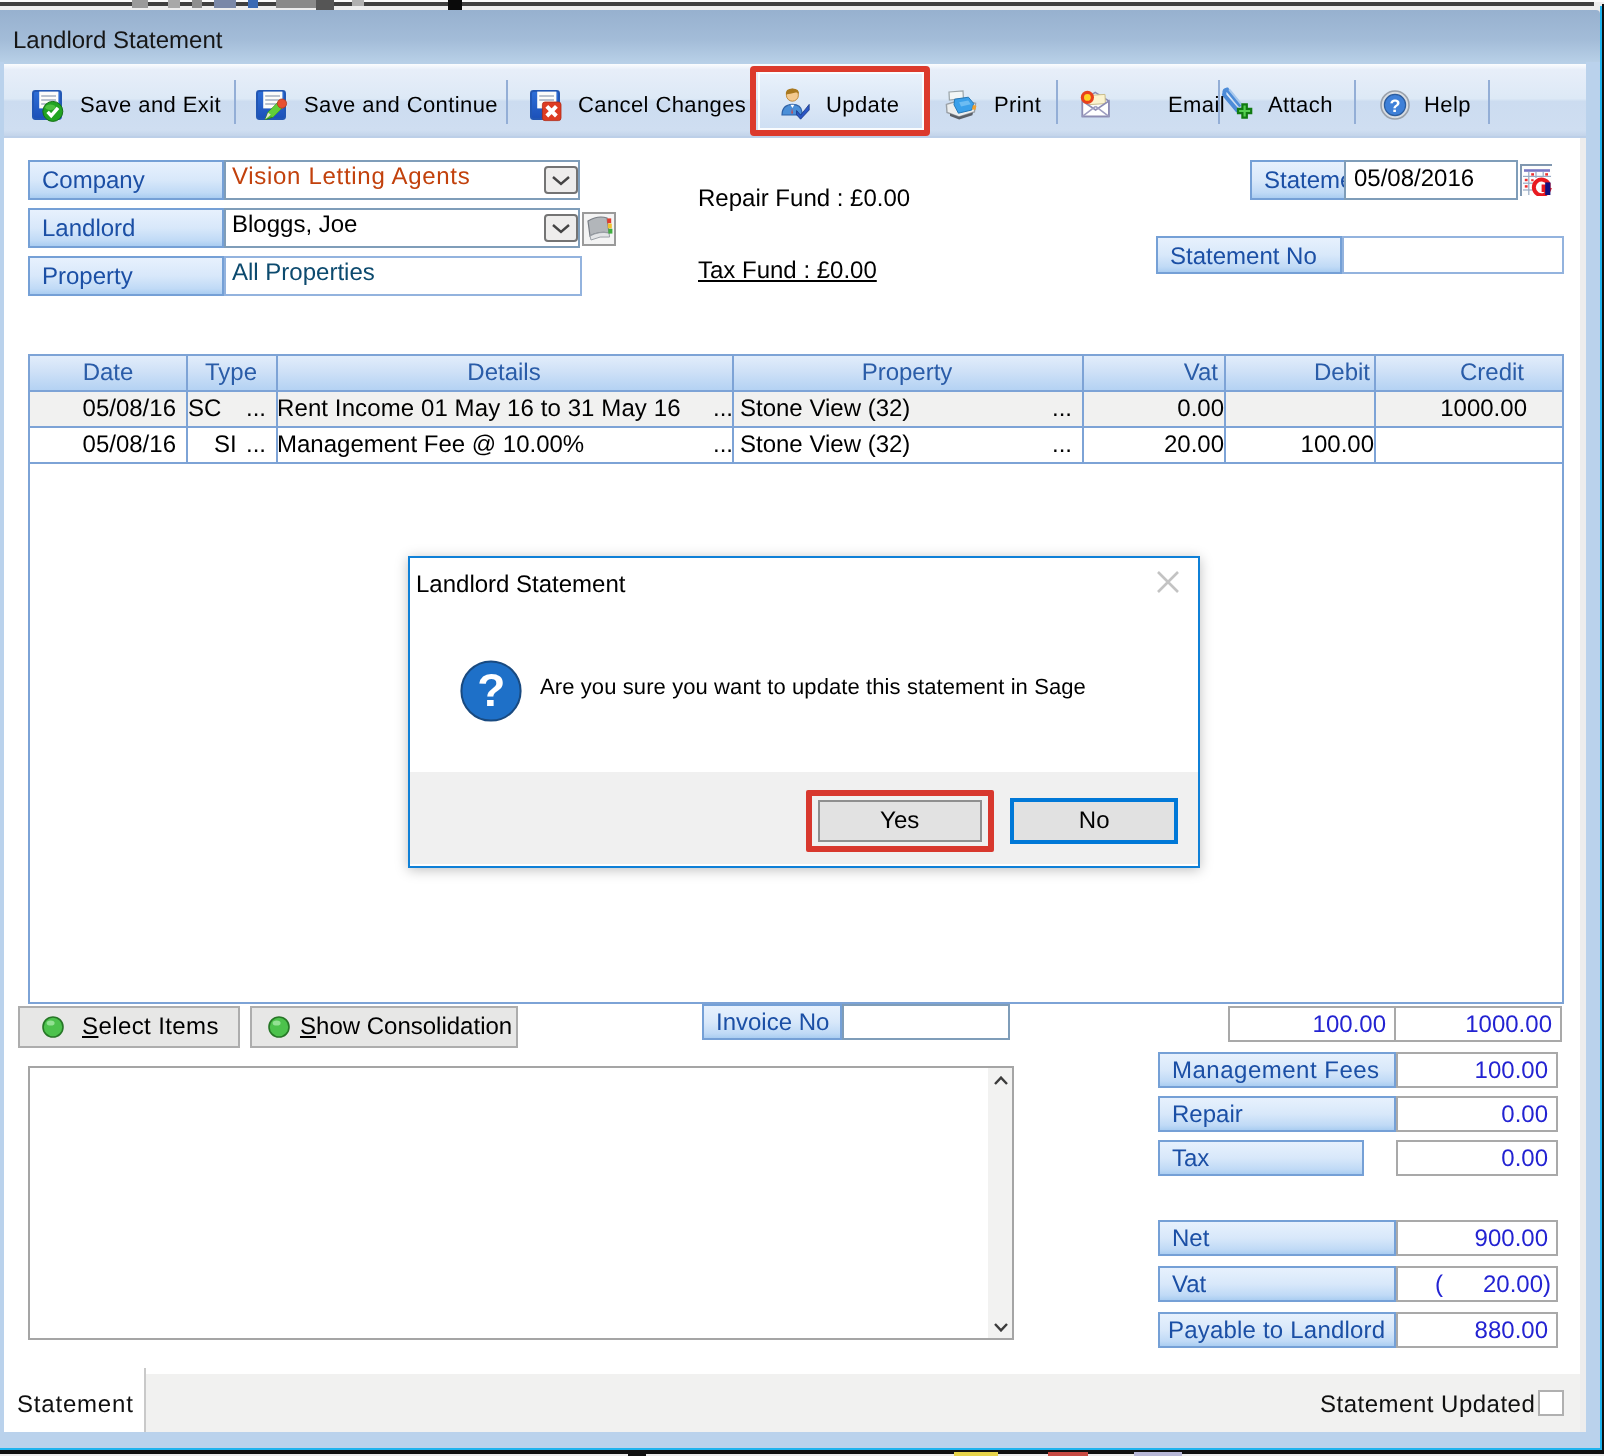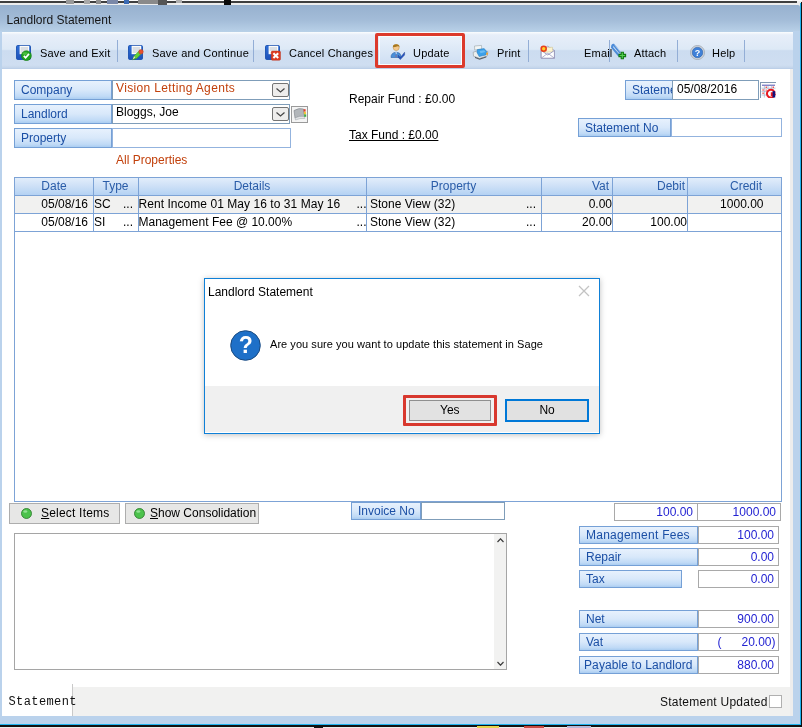--- a/index.html
+++ b/index.html
@@ -156,21 +156,21 @@
 <div class="a" style="left:272px;top:83px;width:17px;height:14px;background:#eeedec;border:1px solid #747474;border-radius:2px;"></div>
 
 <div class="a lbl" style="left:14px;top:104px;width:98px;height:20px;">Landlord</div>
 <div class="a" style="left:112px;top:104px;width:178px;height:20px;background:#fff;border:1px solid #7f9db9;"></div>
 <div class="a" style="left:116px;top:105px;height:14px;line-height:14px;color:#000;">Bloggs, Joe</div>
 <div class="a" style="left:272px;top:107px;width:17px;height:14px;background:#eeedec;border:1px solid #747474;border-radius:2px;"></div>
 <div class="a" style="left:291px;top:106px;width:17px;height:17px;background:#f4f4f4;border:1px solid #9a9a9a;"></div>
 
 <div class="a lbl" style="left:14px;top:128px;width:98px;height:20px;">Property</div>
 <div class="a" style="left:112px;top:128px;width:179px;height:20px;background:#fff;border:1px solid #93b3de;"></div>
-<div class="a" style="left:116px;top:129px;height:14px;line-height:14px;color:#c2410c;margin-top:24px;">All Properties</div>
+<div class="a" style="left:116px;top:129px;height:14px;line-height:14px;color:#0c4a6e;">All Properties</div>
 
 <div class="a" style="left:349px;top:91.5px;height:14px;line-height:14px;">Repair Fund : £0.00</div>
 <div class="a" style="left:349px;top:128px;height:14px;line-height:14px;text-decoration:underline;">Tax Fund : £0.00</div>
 
 <div class="a lbl" style="left:578px;top:80px;width:94px;height:20px;margin-left:47px;">Statement Date</div>
 <div class="a" style="left:672px;top:80px;width:87px;height:20px;background:#fff;border:1px solid #7f9db9;"></div>
 <div class="a" style="left:677px;top:82px;height:14px;line-height:14px;">05/08/2016</div>
 <div class="a" style="left:760px;top:82px;width:16px;height:16px;background:#fff;border:1px solid #8097b0;"></div>
 
 <div class="a lbl" style="left:578px;top:118px;width:93px;height:19px;">Statement No</div>
@@ -192,21 +192,21 @@
     <div class="rcell" style="left:100px;width:18px;text-align:right;">...</div>
     <div class="rcell" style="left:123.5px;letter-spacing:0.05px;">Rent Income 01 May 16 to 31 May 16</div>
     <div class="rcell" style="left:332px;width:19.5px;text-align:right;">...</div>
     <div class="rcell" style="left:355px;">Stone View (32)</div>
     <div class="rcell" style="left:502px;width:19px;text-align:right;">...</div>
     <div class="rcell" style="left:526px;width:71px;text-align:right;">0.00</div>
     <div class="rcell" style="left:672px;width:76.5px;text-align:right;">1000.00</div>
   </div>
   <div style="position:absolute;left:0;top:36px;width:766px;height:17px;background:#fff;border-bottom:1px solid #7da3d6;">
     <div class="rcell" style="left:0;width:73px;text-align:right;">05/08/16</div>
-    <div class="rcell" style="left:79px;text-align:right;">SI</div>
+    <div class="rcell" style="left:92px;text-align:right;">SI</div>
     <div class="rcell" style="left:100px;width:18px;text-align:right;">...</div>
     <div class="rcell" style="left:123.5px;">Management Fee @ 10.00%</div>
     <div class="rcell" style="left:332px;width:19.5px;text-align:right;">...</div>
     <div class="rcell" style="left:355px;">Stone View (32)</div>
     <div class="rcell" style="left:502px;width:19px;text-align:right;">...</div>
     <div class="rcell" style="left:526px;width:71px;text-align:right;">20.00</div>
     <div class="rcell" style="left:597px;width:75px;text-align:right;">100.00</div>
   </div>
   <div class="colb" style="left:78px;height:54px;"></div>
   <div class="colb" style="left:123px;height:54px;"></div>
@@ -238,21 +238,21 @@
 <div class="a val" style="left:698px;top:570px;width:81px;height:18px;">0.00</div>
 <div class="a lbl" style="left:579px;top:610px;width:119px;height:18px;">Net</div>
 <div class="a val" style="left:698px;top:610px;width:81px;height:18px;">900.00</div>
 <div class="a lbl" style="left:579px;top:633px;width:119px;height:18px;">Vat</div>
 <div class="a val" style="left:698px;top:633px;width:81px;height:18px;white-space:pre;padding-right:2.5px;">(      20.00)</div>
 <div class="a lbl" style="left:579px;top:656px;width:119px;height:18px;letter-spacing:0.1px;padding-left:4px;">Payable to Landlord</div>
 <div class="a val" style="left:698px;top:656px;width:81px;height:18px;">880.00</div>
 
 <div class="a" style="left:2px;top:687px;width:788px;height:29px;background:#f1f1f0;"></div>
 <div class="a" style="left:2px;top:684px;width:71px;height:32px;background:#fff;border-right:1px solid #c9c9c9;"></div>
-<div class="a" style="left:8.5px;top:695px;height:14px;line-height:14px;color:#101010;letter-spacing:0.4px;font-family:Liberation Mono, monospace;">Statement</div>
+<div class="a" style="left:8.5px;top:695px;height:14px;line-height:14px;color:#101010;letter-spacing:0.4px;">Statement</div>
 <div class="a" style="left:660px;top:694.5px;height:14px;line-height:14px;color:#101010;letter-spacing:0.25px;">Statement Updated</div>
 <div class="a" style="left:769px;top:695px;width:13px;height:13px;background:#fff;border:1px solid #b0b0b0;"></div>
 
 <div class="a" style="left:203.5px;top:278px;width:396.5px;height:156px;background:#fff;border:1.5px solid #0f80d7;box-shadow:0 1px 6px rgba(0,0,0,0.25);"></div>
 <div class="a" style="left:208px;top:285px;height:14px;line-height:14px;font-size:12px;">Landlord Statement</div>
 <div class="a" style="left:205px;top:386px;width:393.5px;height:46px;background:#f0f0f0;"></div>
 <div class="a" style="left:270px;top:338px;height:13px;line-height:13px;font-size:11px;letter-spacing:0.05px;">Are you sure you want to update this statement in Sage</div>
 
 <div class="a" style="left:403px;top:394.5px;width:93.5px;height:31.5px;border:3px solid #d8382e;border-radius:1px;"></div>
 <div class="a" style="left:408.7px;top:400px;width:82.3px;height:20.7px;background:#e2e2e2;border:1px solid #8f8f8f;display:flex;align-items:center;justify-content:center;font-size:12px;">Yes</div>

